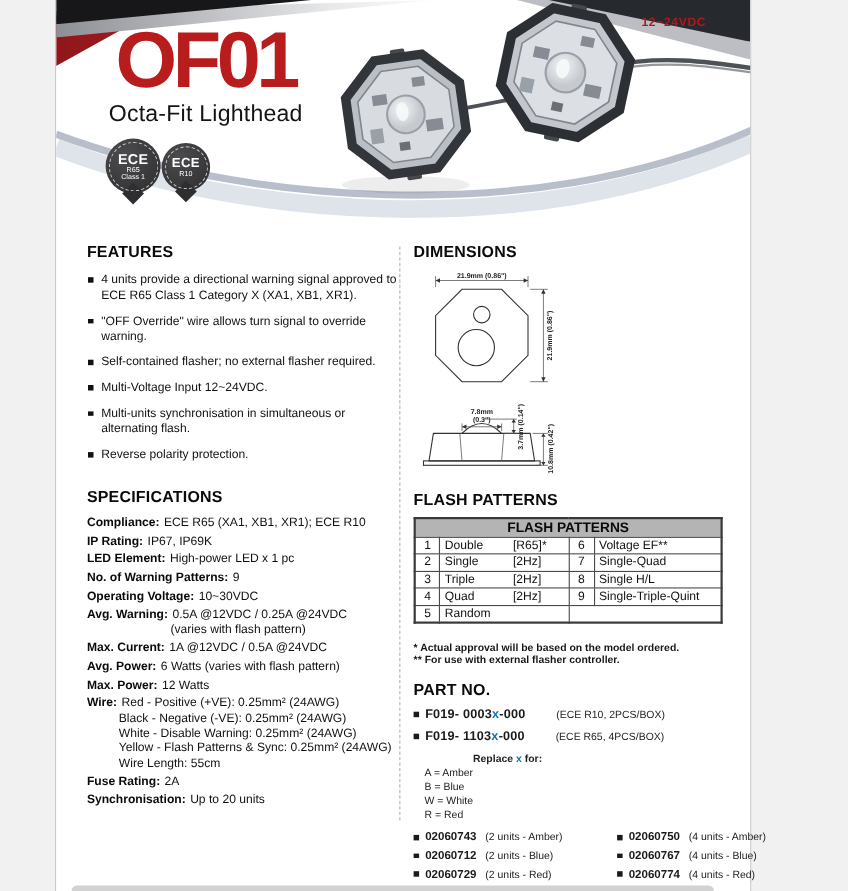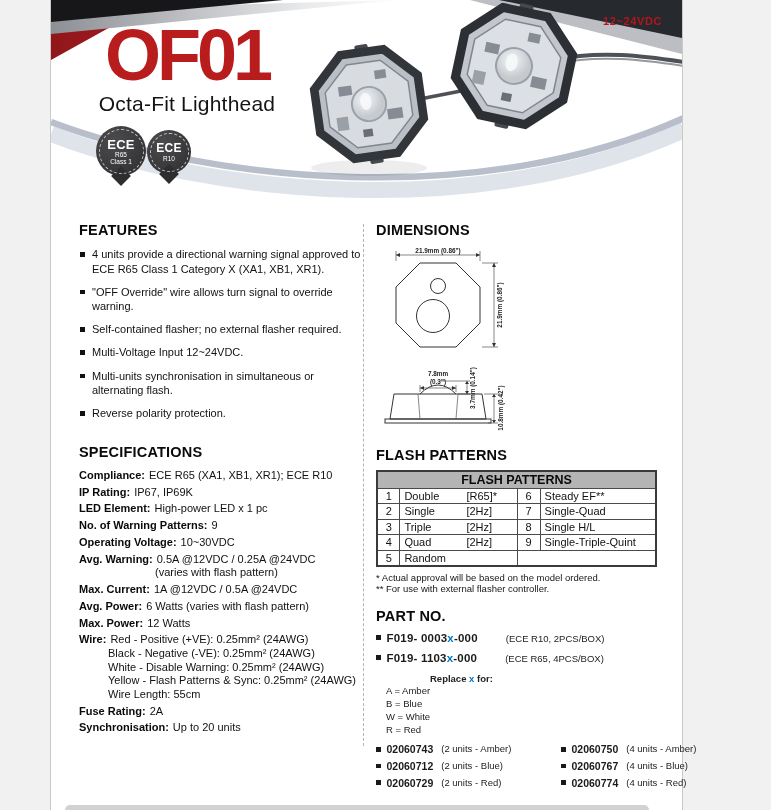--- a/index.html
+++ b/index.html
@@ -14,21 +14,21 @@
                 clip-path:polygon(0 14px, 90px 10px, 0 60px); }
   .deco-silver{ position:absolute; left:0; top:0; width:360px; height:40px; z-index:2;
                 background:linear-gradient(90deg,#8c8f94,#e8e9eb 70%,#fff);
                 clip-path:polygon(0 10px, 345px 0, 0 34px); }
   .deco-black { position:absolute; left:0; top:0; width:300px; height:30px; z-index:3;
                 background:#17171a; clip-path:polygon(0 0, 232px 0, 0 22px); }
   .deco-r-light{ position:absolute; right:0; top:0; width:212px; height:54px; z-index:1;
                 background:#bcbec3; clip-path:polygon(0 0, 100% 0, 100% 100%); }
   .deco-r-dark{ position:absolute; right:0; top:0; width:183px; height:38px; z-index:2;
                 background:#26292e; clip-path:polygon(0 0, 100% 0, 100% 100%); }
-  .voltage { position:absolute; right:20px; top:15px; z-index:6; font-size:11px; font-weight:bold;
+  .voltage { position:absolute; right:40px; top:15px; z-index:6; font-size:11px; font-weight:bold;
              color:#b5161c; letter-spacing:.6px; }
   .title-wrap { position:absolute; left:36px; top:16px; width:200px; text-align:center; z-index:5; }
   .of-title { font-size:72px; font-weight:bold; letter-spacing:-4px; color:#b91c1c; line-height:78px; }
   .of-sub   { font-size:21px; color:#141414; margin-top:-2px; letter-spacing:.2px; }
 
   .swoosh { position:absolute; left:0; top:100px; width:633px; height:115px; z-index:1; }
   .product { position:absolute; left:248px; top:0; width:385px; height:208px; z-index:2; }
 
   .badge { position:absolute; z-index:4; border-radius:50%;
            background:radial-gradient(circle at 35% 30%, #4c4c4f, #2c2c2f);
@@ -70,39 +70,39 @@
   .dtxt  { font-size:6.4px; font-weight:bold; fill:#222; font-family:"Liberation Sans",sans-serif; }
 
   
   .fp-h { margin-top:16px; }
   table.fp { border-collapse:collapse; width:281px; margin-top:7px; border:2px solid #3a3a3a; }
   table.fp td, table.fp th { border:1px solid #4a4a4a; font-size:11px; color:#111; padding:0 4px; height:15.5px; }
   table.fp th { background:#b4b4b4; font-size:12.5px; font-weight:bold; color:#0a0a0a; height:17px; text-align:center; }
   td.num { width:23px; text-align:center; }
   td.nm1 { width:118px; } td.nm2 { width:117px; }
   td.nm1 .nm { display:inline-block; width:62px; }
-  .fnotes { margin-top:5px; font-size:9.5px; font-weight:400; color:#161616; line-height:11.5px; }
+  .fnotes { margin-top:17px; font-size:9.5px; font-weight:700; color:#161616; line-height:11.5px; }
 
   
   .pn-h { margin-top:13px; }
   .pn-item { display:flex; align-items:baseline; margin-top:8px; }
   .sq { width:4.5px; height:4.5px; background:#1a1a1a; margin-right:6px; flex:none; align-self:center; }
   .pn-code { font-size:11.5px; font-weight:bold; color:#1a1a1a; letter-spacing:.2px; }
   .pn-x { color:#0076c0; }
   .pn-note { font-size:9.5px; color:#222; margin-left:12px;padding-left:16px; }
   .replace { margin:9px 0 0 10px; font-size:9.5px; font-weight:bold; color:#222;padding-left:44px; }
   .cl-line { margin-left:10px; font-size:9.5px; color:#222; line-height:13.2px; }
   .cl-line:first-of-type { margin-top:3px; }
 
   
   .ean-h { margin-top:10px; }
   .ean-wrap { position:relative; margin-top:7px; }
   .ean-col { width:182px; }
   .ean-col.right { position:absolute; left:185px; top:0; width:160px; }
-  .ean-item { display:flex; align-items:flex-start; margin-bottom:4.6px; }
+  .ean-item { display:flex; align-items:flex-end; margin-bottom:4.6px; }
   .ean-code { font-size:10.5px; font-weight:bold; color:#1a1a1a; }
   .ean-lab  { font-size:9.5px; color:#222; margin-left:8px; }
 
   .footer-bar { position:absolute; left:14px; bottom:0; width:584px; height:5px;
                 background:#d2d2d2; border-radius:6px 6px 0 0; }
 </style>
 </head>
 <body>
 
 <div class="page">
@@ -258,21 +258,21 @@
     <h2 class="sec fp-h">FLASH PATTERNS</h2>
     <table class="fp">
       <tbody>
           <tr>
             <th colspan="4">FLASH PATTERNS</th>
           </tr>
       <tr>
         <td class="num">1</td>
         <td class="nm1"><span class="nm">Double</span><span>[R65]*</span></td>
         <td class="num">6</td>
-        <td class="nm2">Steady EF**</td>
+        <td class="nm2">Voltage EF**</td>
       </tr>
       <tr>
         <td class="num">2</td>
         <td class="nm1"><span class="nm">Single</span><span>[2Hz]</span></td>
         <td class="num">7</td>
         <td class="nm2">Single-Quad</td>
       </tr>
       <tr>
         <td class="num">3</td>
         <td class="nm1"><span class="nm">Triple</span><span>[2Hz]</span></td>

